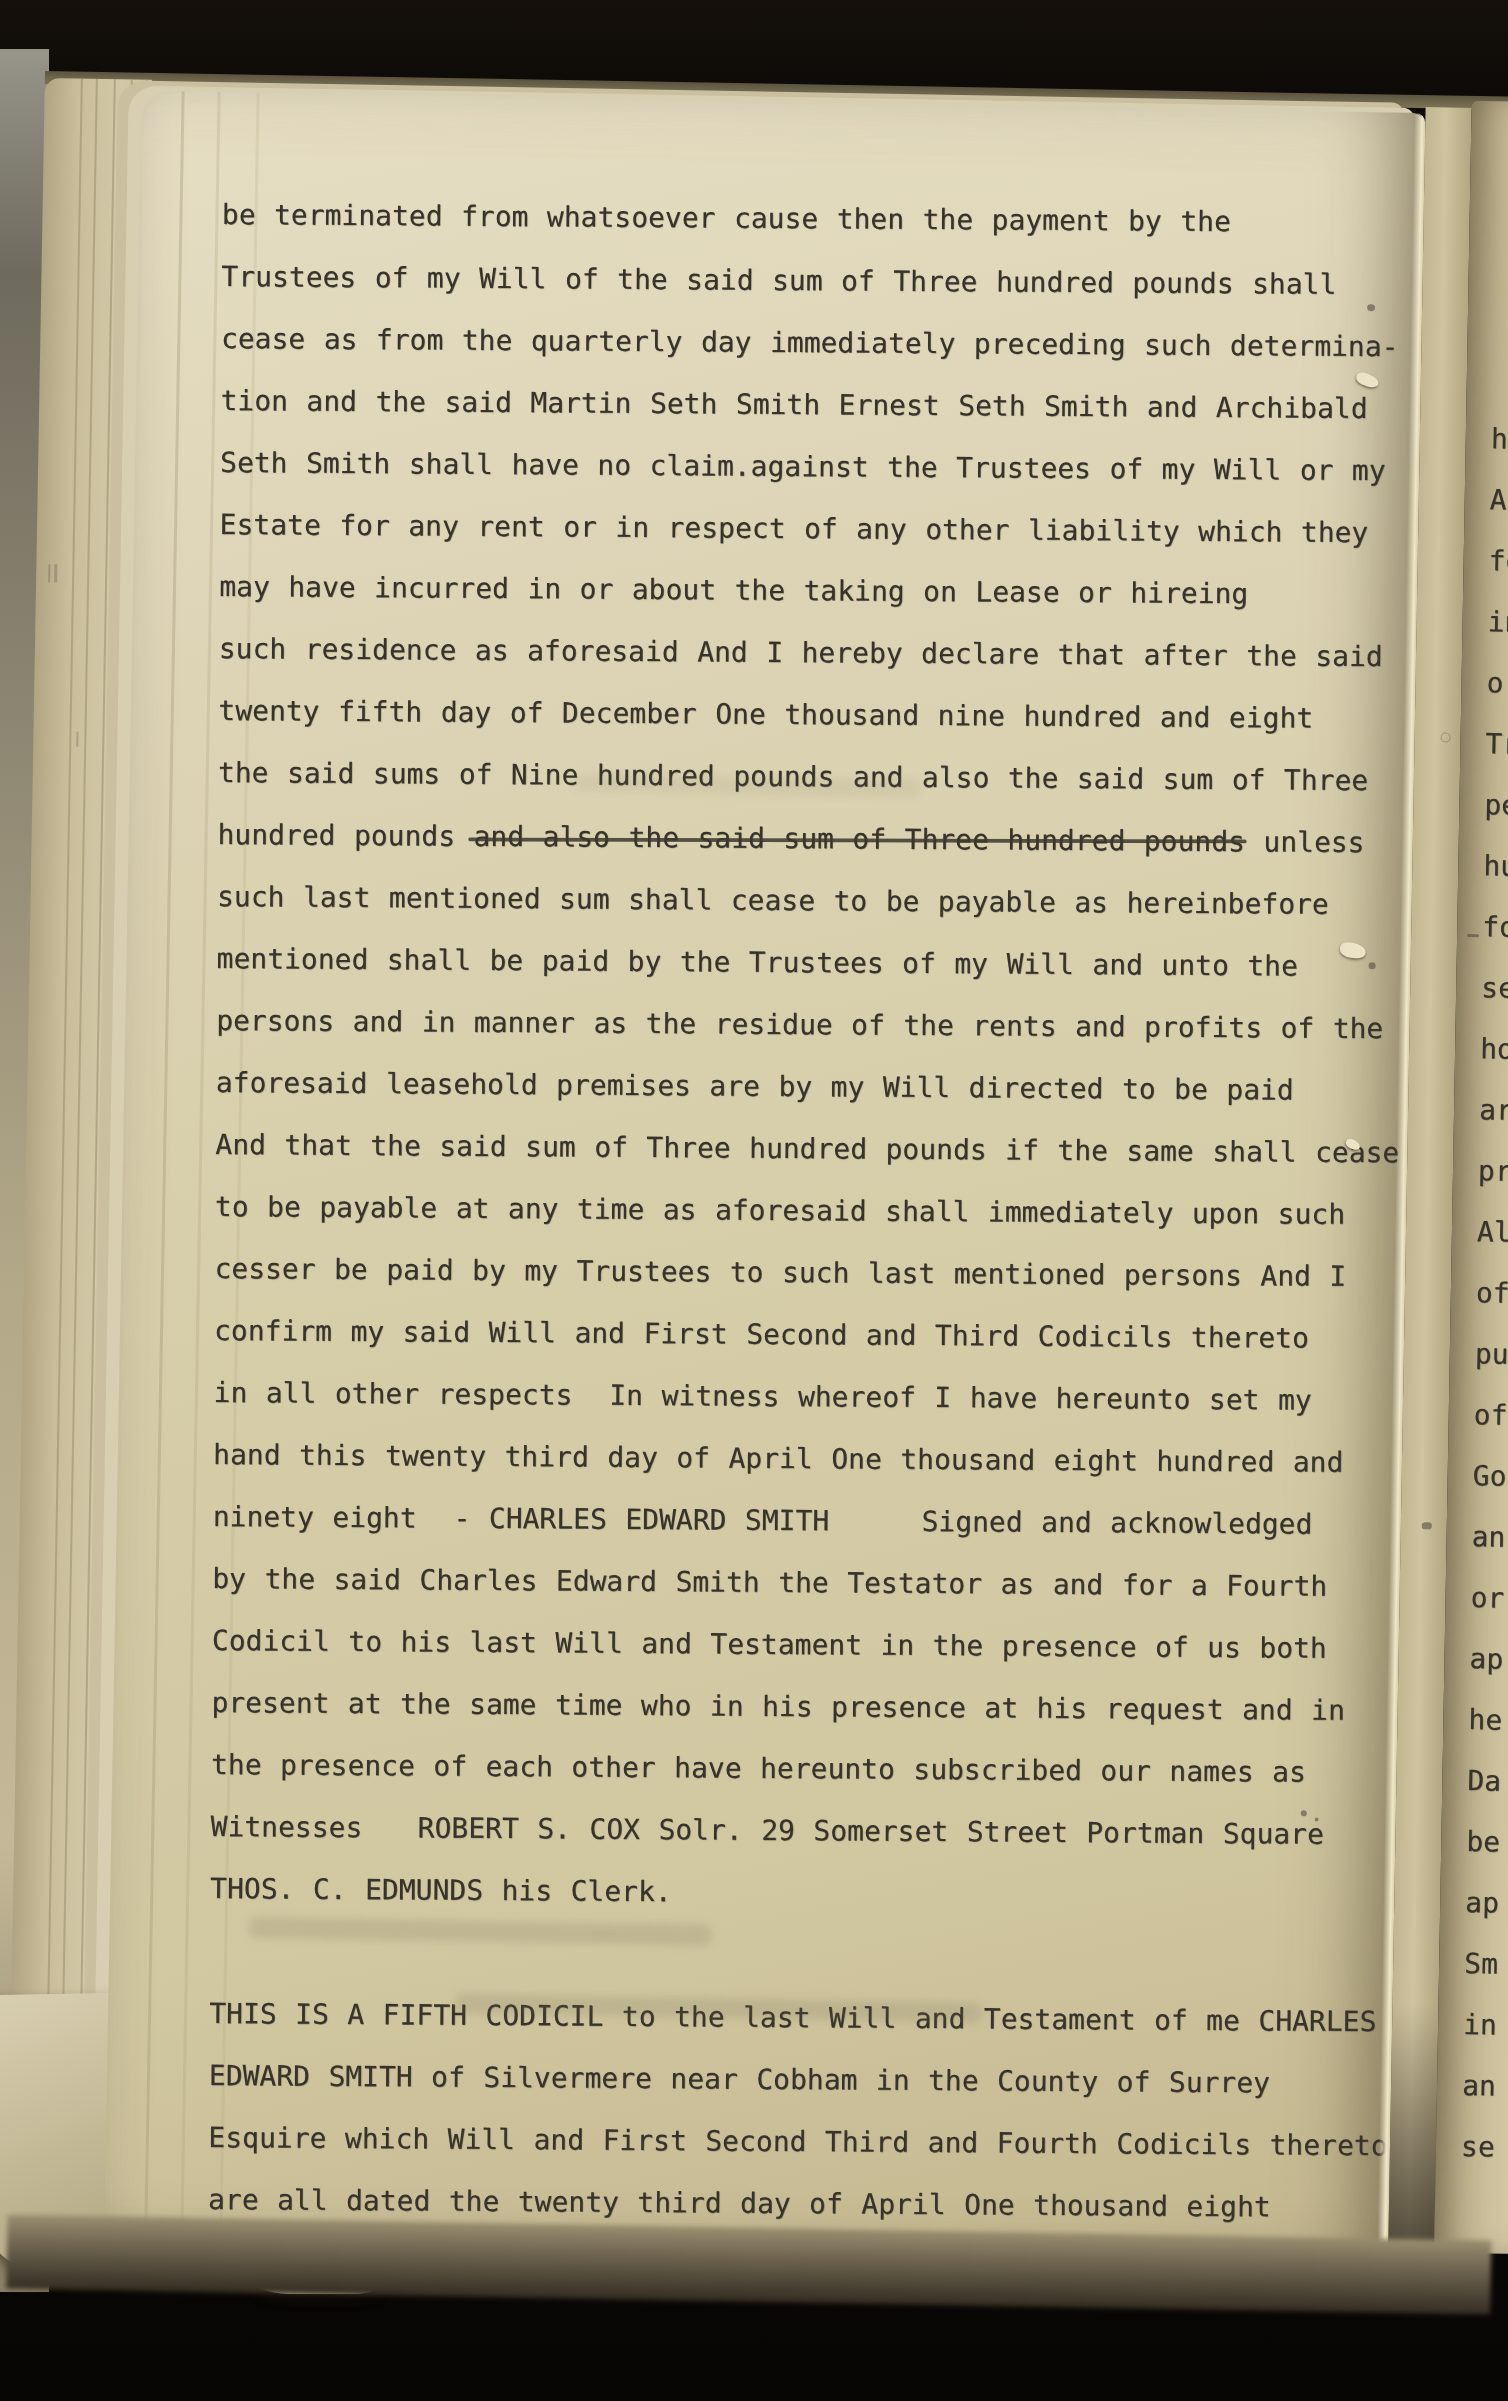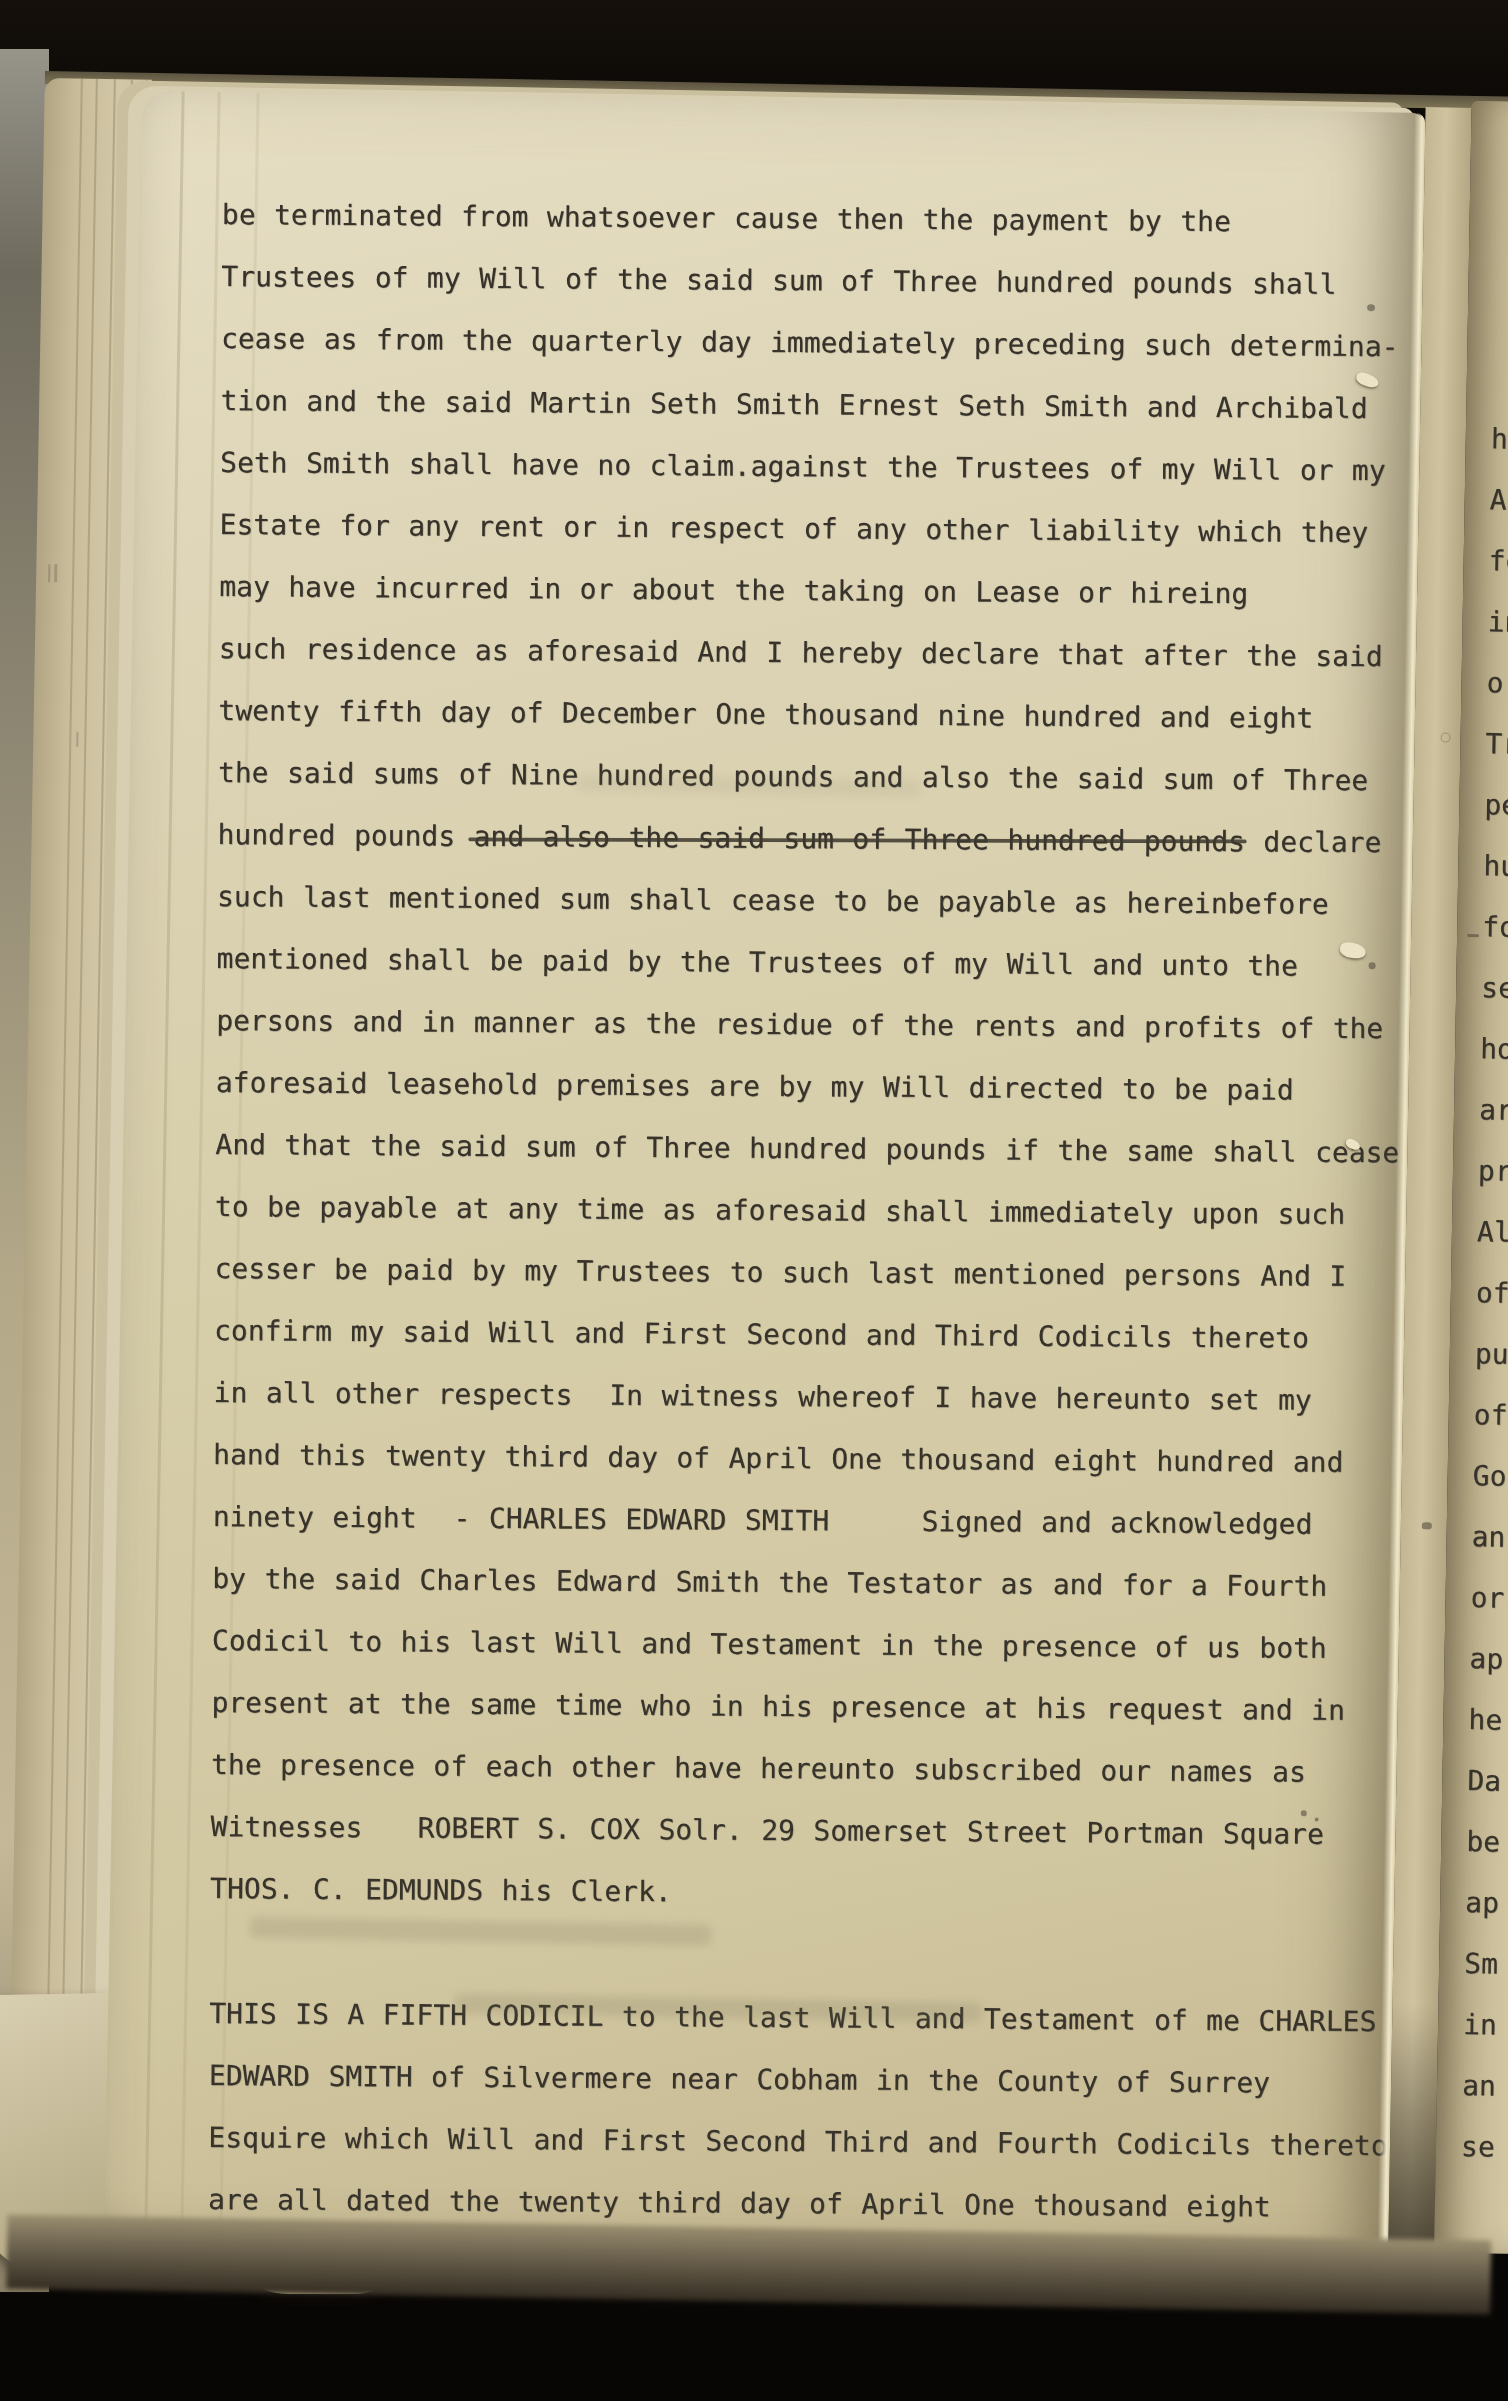--- a/index.html
+++ b/index.html
@@ -112,21 +112,21 @@
           <div class="tline">be terminated from whatsoever cause then the payment by the</div>
           <div class="tline">Trustees of my Will of the said sum of Three hundred pounds shall</div>
           <div class="tline">cease as from the quarterly day immediately preceding such determina-</div>
           <div class="tline">tion and the said Martin Seth Smith Ernest Seth Smith and Archibald</div>
           <div class="tline">Seth Smith shall have no claim.against the Trustees of my Will or my</div>
           <div class="tline">Estate for any rent or in respect of any other liability which they</div>
           <div class="tline">may have incurred in or about the taking on Lease or hireing</div>
           <div class="tline">such residence as aforesaid And I hereby declare that after the said</div>
           <div class="tline">twenty fifth day of December One thousand nine hundred and eight</div>
           <div class="tline">the said sums of Nine hundred pounds and also the said sum of Three</div>
-          <div class="tline"><span>hundred pounds </span><span class="struck">and also the said sum of Three hundred pounds</span><span> declare</span></div>
+          <div class="tline"><span>hundred pounds </span><span class="struck">and also the said sum of Three hundred pounds</span><span> unless</span></div>
           <div class="tline">such last mentioned sum shall cease to be payable as hereinbefore</div>
           <div class="tline">mentioned shall be paid by the Trustees of my Will and unto the</div>
           <div class="tline">persons and in manner as the residue of the rents and profits of the</div>
           <div class="tline">aforesaid leasehold premises are by my Will directed to be paid</div>
           <div class="tline">And that the said sum of Three hundred pounds if the same shall cease</div>
           <div class="tline">to be payable at any time as aforesaid shall immediately upon such</div>
           <div class="tline">cesser be paid by my Trustees to such last mentioned persons And I</div>
           <div class="tline">confirm my said Will and First Second and Third Codicils thereto</div>
           <div class="tline">in all other respects  In witness whereof I have hereunto set my</div>
           <div class="tline">hand this twenty third day of April One thousand eight hundred and</div>

